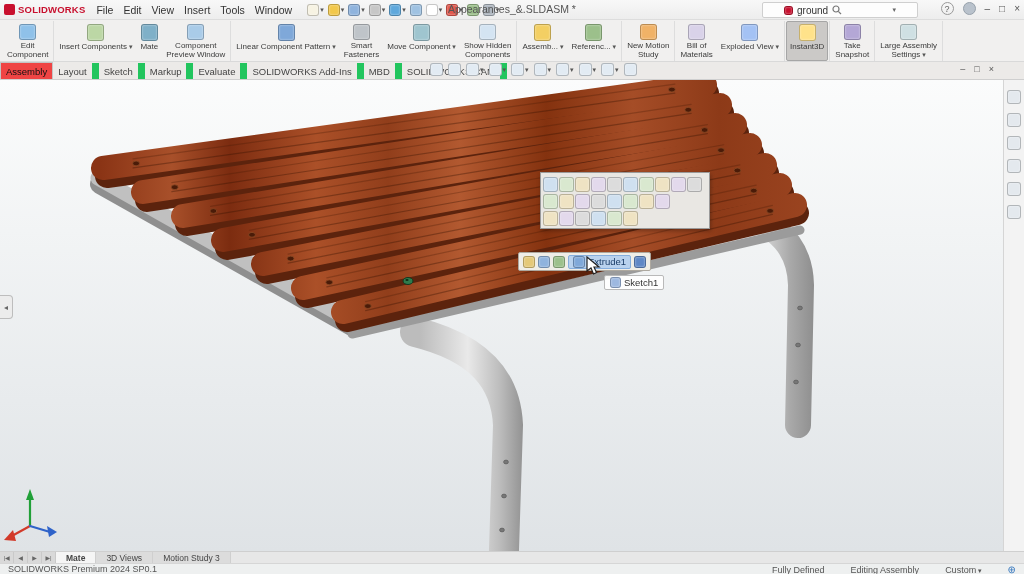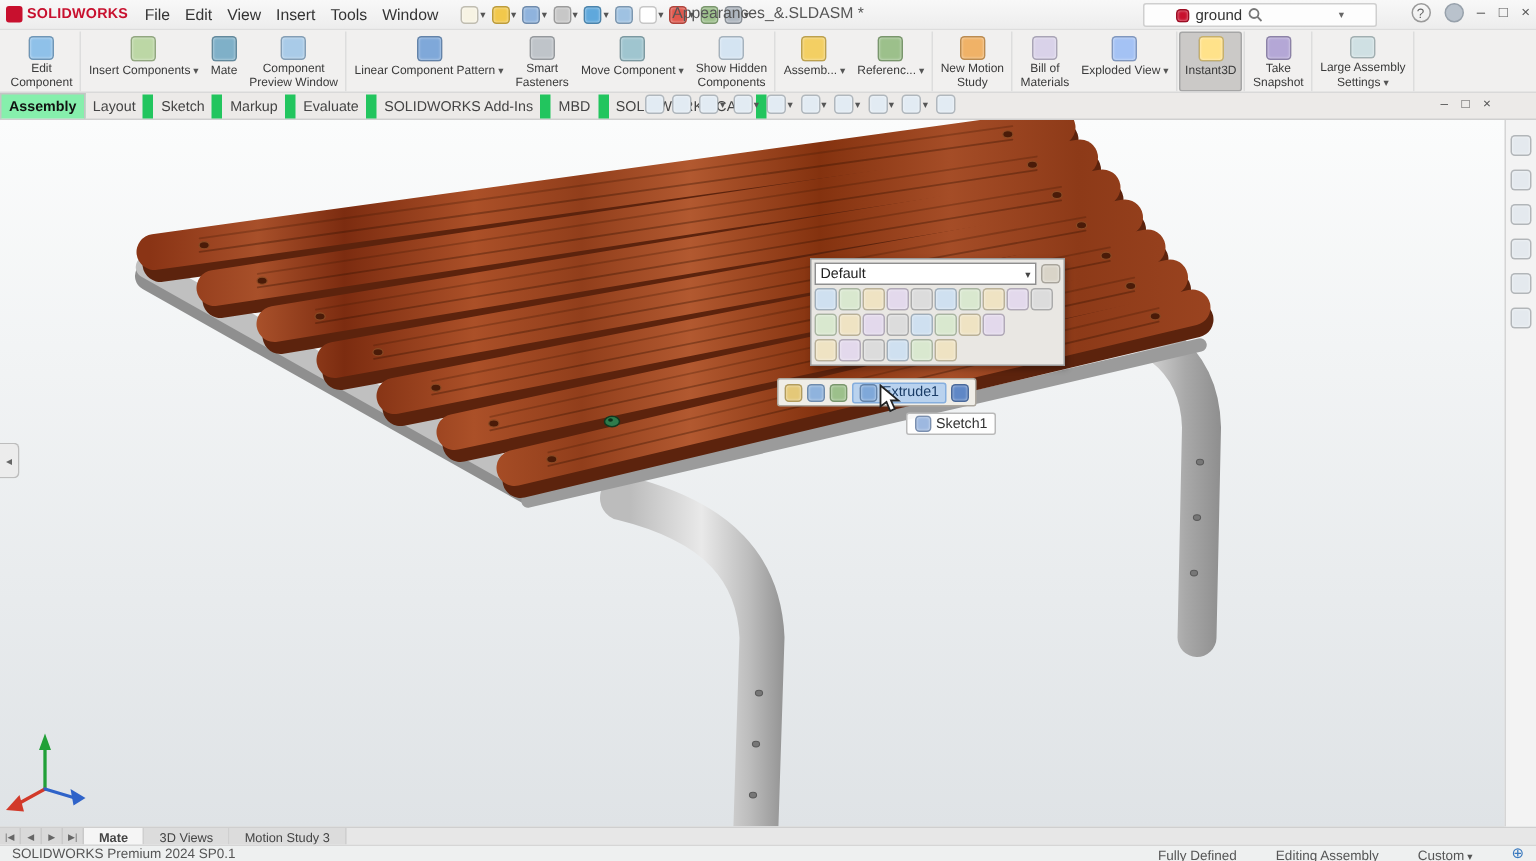--- a/index.html
+++ b/index.html
@@ -33,21 +33,21 @@
   .ribbon{position:absolute;top:20px;left:0;right:0;height:42px;background:#f1f0ef;border-bottom:1px solid #d9d9d9;display:flex;align-items:stretch;padding:1px 2px 0;overflow:hidden;z-index:9}
   .rgroup{display:flex;border-right:1px solid #ddd;padding:0 1px;align-items:flex-start}
   .rbtn{display:flex;flex-direction:column;align-items:center;padding:2px 3px 0;border:1px solid transparent;border-radius:2px;height:40px}
   .rbtn.active{background:#cbc9c7;border-color:#a6a6a6}
   .rlabel{font-size:8px;line-height:1.2;text-align:center;color:#3a3a3a;white-space:nowrap;margin-top:1px}
 
   
   .tabstrip{position:absolute;top:62px;left:0;right:0;height:18px;background:#eceae8;border-bottom:1px solid #cfcfcf;display:flex;align-items:flex-end;z-index:8}
   .ctabs{display:flex;align-items:flex-end;height:100%}
   .ctab{font-size:9.5px;color:#444;padding:3px 5px 2px;border-right:7px solid #22c55e;display:flex;align-items:center}
-  .ctab.active{background:#86efac;font-weight:bold;color:#111;border:1px solid #c4c4c4;border-bottom:none}
+  .ctab.active{background:#ef4444;font-weight:normal;color:#111;border:1px solid #c4c4c4;border-bottom:none}
   .headsup{position:absolute;top:63px;left:430px;display:flex;gap:5px;align-items:center;z-index:12}
   .hbtn{display:flex;align-items:center;gap:1px}
   .doc-controls{position:absolute;top:64px;right:30px;display:flex;gap:9px;font-size:9px;color:#555;z-index:12;align-items:center}
 
   
   .viewport{position:absolute;top:80px;left:0;right:0;height:471px;background:linear-gradient(#fbfcfc,#dfe3e6);overflow:hidden}
   #bench{position:absolute;top:0;left:0}
 
   
   .context-panel{position:absolute;left:540px;top:172px;width:170px;background:#e9e7e3;border:1px solid #9a9a9a;box-shadow:1px 2px 4px rgba(0,0,0,.28);z-index:20;padding:2px}
@@ -427,26 +427,20 @@
         <line x1="30" y1="446" x2="30" y2="418" stroke-width="2.2" stroke="#21a038" stroke-linecap="round" opacity="1"></line>
         <polygon points="26,420 34,420 30,409" fill="#21a038"></polygon>
         <line x1="30" y1="446" x2="10" y2="457" stroke-width="2.2" stroke="#d23a2a" stroke-linecap="round" opacity="1"></line>
         <polygon points="13,450 16,461 4,460" fill="#d23a2a"></polygon>
         <line x1="30" y1="446" x2="50" y2="452" stroke-width="2.2" stroke="#2f63c9" stroke-linecap="round" opacity="1"></line>
         <polygon points="47,446 49,457 57,452" fill="#2f63c9"></polygon>
       </svg>
   </div>
 
   <div class="context-panel">
-    <div class="cfg-row">
-      <div class="cfg-select">
-        <span>Default</span>
-      </div>
-      <span class="chip s13" style="background:#d9d4c8"></span>
-    </div>
     <div class="cgrid">
         <div class="crow">
           <span class="chip s15" style="background: rgb(207, 224, 240);"></span>
           <span class="chip s15" style="background: rgb(217, 232, 207);"></span>
           <span class="chip s15" style="background: rgb(239, 227, 195);"></span>
           <span class="chip s15" style="background: rgb(227, 217, 236);"></span>
           <span class="chip s15" style="background: rgb(220, 220, 220);"></span>
           <span class="chip s15" style="background: rgb(207, 224, 240);"></span>
           <span class="chip s15" style="background: rgb(217, 232, 207);"></span>
           <span class="chip s15" style="background: rgb(239, 227, 195);"></span>

